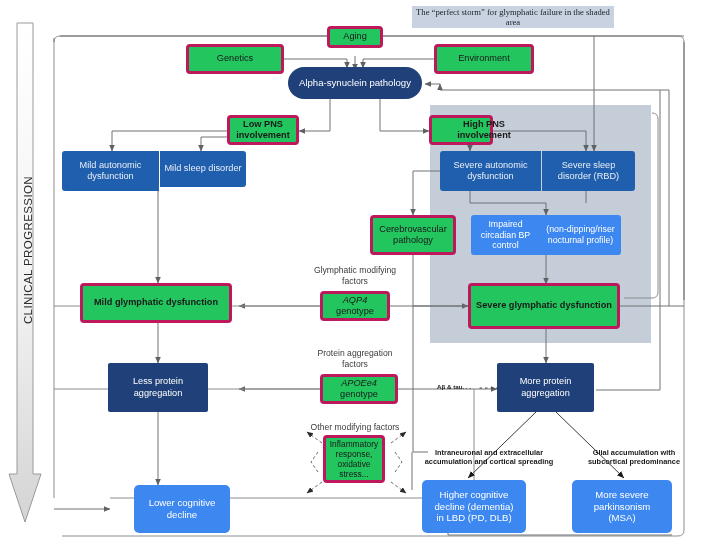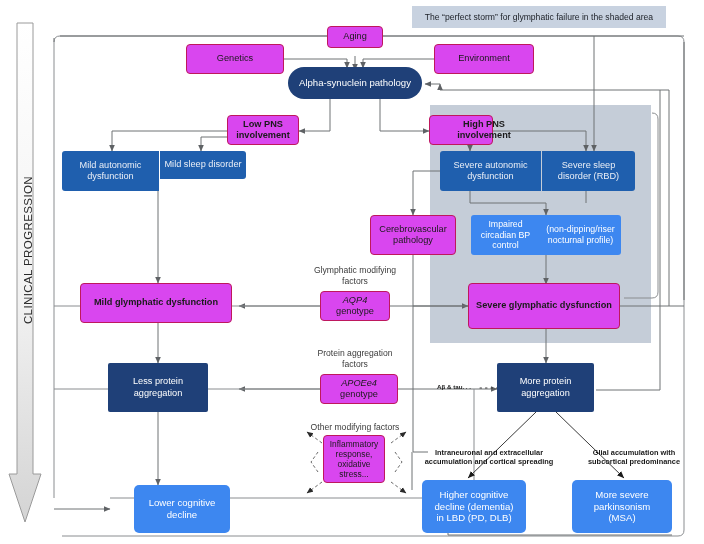--- a/index.html
+++ b/index.html
@@ -4,21 +4,21 @@
 <style>
   html,body{margin:0;padding:0;background:#ffffff;}
   body{width:704px;height:544px;position:relative;overflow:hidden;
        font-family:"Liberation Sans","DejaVu Sans",sans-serif;}
   #stage{position:absolute;left:0;top:0;width:704px;height:544px;}
   svg#wires{position:absolute;left:0;top:0;width:704px;height:544px;}
   .node{position:absolute;box-sizing:border-box;display:flex;align-items:center;
         justify-content:center;text-align:center;line-height:1.22;}
   .node span{display:block;padding:0 3px;}
   
-  .white{background:#d946ef;border:1px solid #be185d;border-radius:4px;color:#1a1a1a;font-size:9.2px;}
+  .white{background:#22c55e;border:3px solid #be185d;border-radius:4px;color:#1a1a1a;font-size:9.2px;}
   .white.bold{font-weight:bold;}
   .white.ital{font-style:italic;}
   .white.ital .norm{font-style:normal;}
   
   .navy{background:#1f4078;color:#ffffff;font-size:9.2px;border-radius:3px;}
   .navy.sq{border-radius:2px;}
   .pill{background:#1f4078;color:#ffffff;font-size:9.6px;border-radius:22px;}
   
   .mblue{background:#1f5fae;color:#e9eef6;font-size:9.2px;border-radius:3px;}
   .mblue.flat-r{border-top-right-radius:0;border-bottom-right-radius:0;}
@@ -40,21 +40,21 @@
   .prog .lbl{position:absolute;left:-120px;top:222px;width:280px;text-align:center;
              transform:rotate(-90deg);font-size:11.5px;letter-spacing:.4px;color:#2a2a2a;}
 </style>
 </head>
 <body>
 
 <div id="stage">
 
   <div class="shade" style="left:430px;top:105px;width:221px;height:238px;"></div>
 
-  <div class="banner" style="left:412px;top:6px;width:254px;height:22px;">The “perfect storm” for glymphatic failure in the shaded area</div>
+  <div class="banner" style="left:412px;top:6px;width:202px;height:22px;font-family:Liberation Serif, serif;">The “perfect storm” for glymphatic failure in the shaded area</div>
 
   <div class="prog">
     <svg width="34" height="502" viewBox="0 0 34 502">
       <defs>
         <linearGradient id="pg" x1="0" y1="0" x2="0" y2="1">
           <stop offset="0%" stop-color="#ffffff"></stop>
           <stop offset="55%" stop-color="#f2f2f2"></stop>
           <stop offset="100%" stop-color="#d4d4d4"></stop>
         </linearGradient>
       </defs>
@@ -186,21 +186,21 @@
   <div class="node white bold" style="left:429px;top:115px;width:64px;height:30px;white-space:pre-line;padding-left:46px;">
     <span>High PNS
 involvement</span>
   </div>
 
   <div class="node mblue flat-r" style="left:62px;top:151px;width:97px;height:40px;white-space:pre-line;">
     <span>Mild autonomic
 dysfunction</span>
   </div>
 
-  <div class="node mblue flat-l" style="left:160px;top:151px;width:86px;height:28px;">
+  <div class="node mblue flat-l" style="left:160px;top:151px;width:86px;height:36px;">
     <span>Mild sleep disorder</span>
   </div>
 
   <div class="node mblue flat-r" style="left:440px;top:151px;width:101px;height:40px;white-space:pre-line;">
     <span>Severe autonomic
 dysfunction</span>
   </div>
 
   <div class="node mblue flat-l" style="left:542px;top:151px;width:93px;height:40px;white-space:pre-line;">
     <span>Severe sleep

